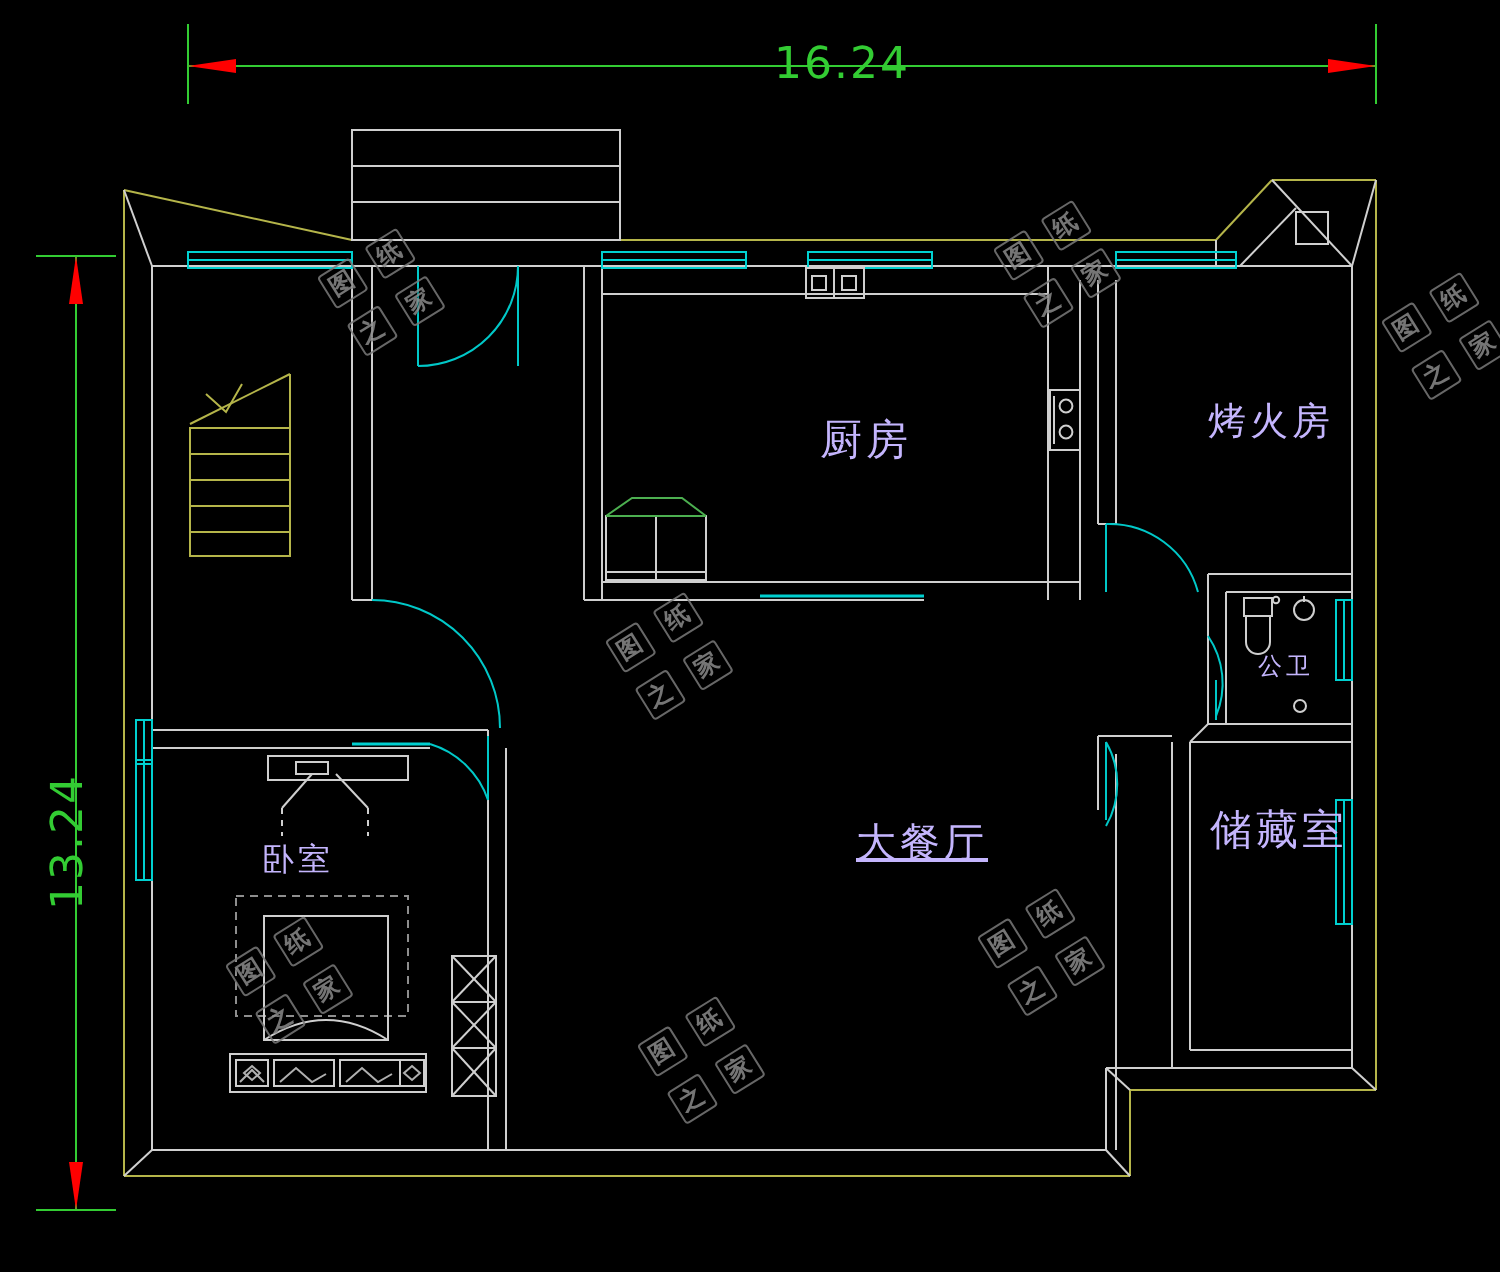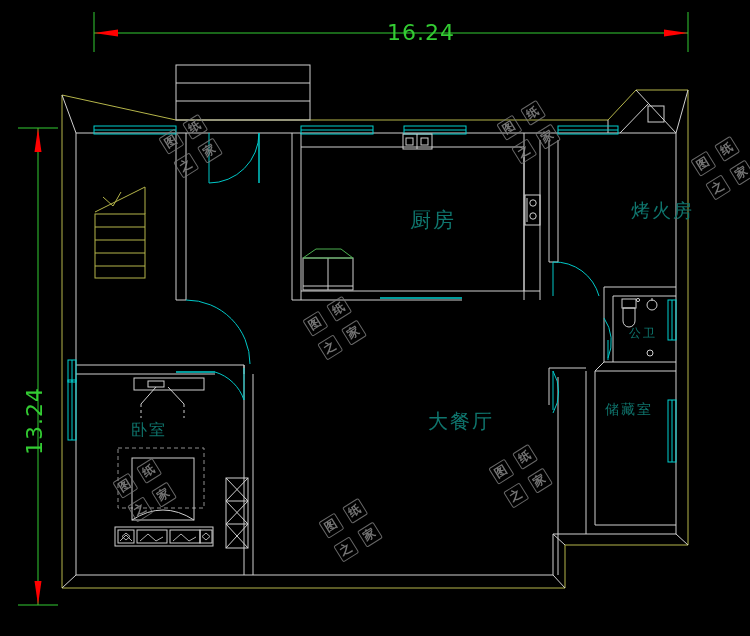--- a/index.html
+++ b/index.html
@@ -22,21 +22,21 @@
   #cad-svg {
     position: absolute;
     left: 0;
     top: 0;
     width: 750px;
     height: 636px;
     display: block;
   }
   .room-label {
     position: absolute;
-    color: #0f766e;
+    color: #c4b5fd;
     font-family: "DejaVu Sans", "Liberation Sans", sans-serif;
     font-weight: 400;
     letter-spacing: 2px;
     white-space: nowrap;
     user-select: none;
   }
   .dim-text {
     position: absolute;
     color: #33cc33;
     font-family: "DejaVu Sans", "Liberation Sans", sans-serif;
@@ -401,27 +401,27 @@
         <line x1="248" y1="501" x2="226" y2="524"></line>
         <line x1="226" y1="524" x2="248" y2="548"></line>
         <line x1="248" y1="524" x2="226" y2="548"></line>
       </g>
     </g>
 
   </svg>
 
   <div class="room-label" style="left:410px; top:206px; font-size:21px;">厨房</div>
 
-  <div class="room-label" style="left:604px; top:198px; font-size:19px;margin-left:27px;">烤火房</div>
+  <div class="room-label" style="left:604px; top:198px; font-size:19px;">烤火房</div>
 
   <div class="room-label" style="left:629px; top:325px; font-size:12px;">公卫</div>
 
-  <div class="room-label" style="left:605px; top:401px; font-size:14px;">储藏室</div>
-
-  <div class="room-label" style="left:428px; top:408px; font-size:20px;">大餐厅</div>
+  <div class="room-label" style="left:605px; top:401px; font-size:21px;">储藏室</div>
+
+  <div class="room-label" style="left:428px; top:408px; font-size:20px;text-decoration:underline;">大餐厅</div>
 
   <div class="room-label" style="left:131px; top:420px; font-size:16px;">卧室</div>
 
   <div class="dim-text" style="left:358px; top:20px; font-size:22px;margin-left:29px;">16.24</div>
 
   <div class="dim-text vertical" style="left:22px; top:455px; font-size:22px;">13.24</div>
 
   <div class="watermark" style="left:162px; top:118px;">
     <div class="wm-inner">
         <span>图</span>

